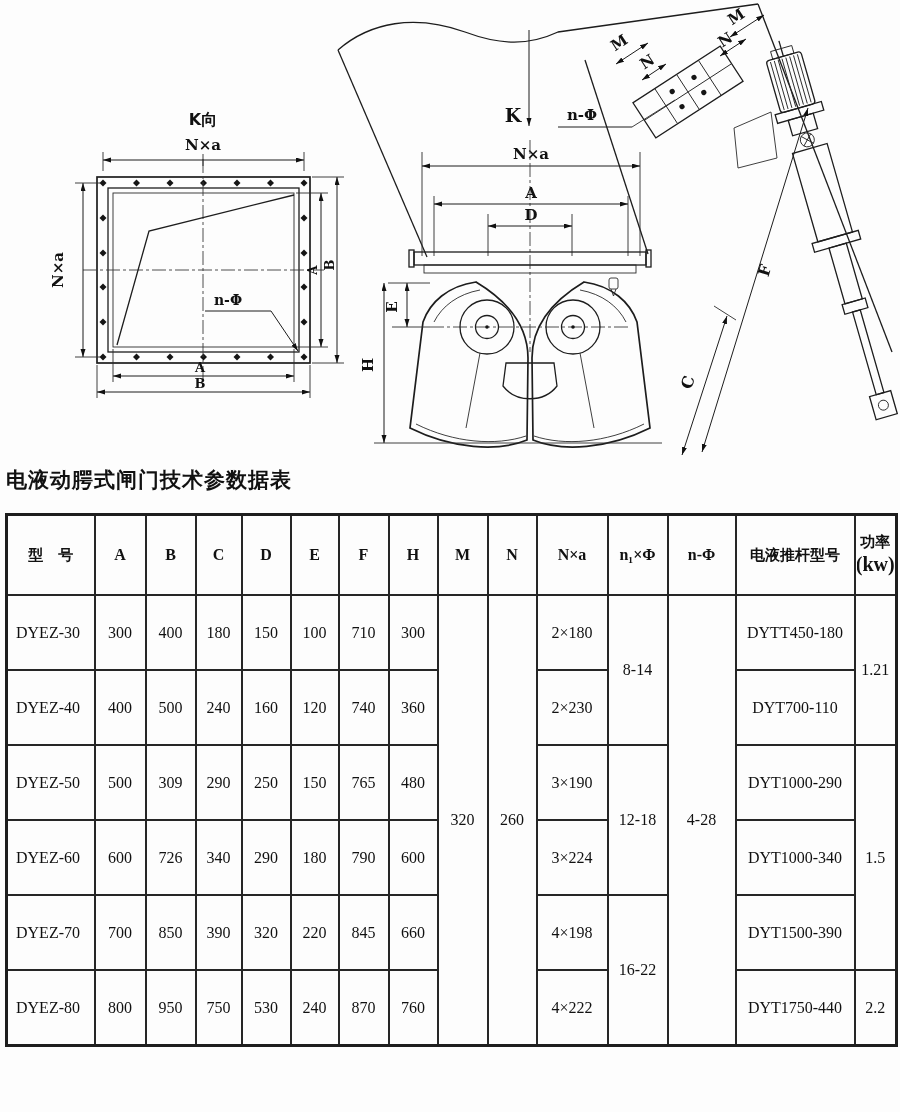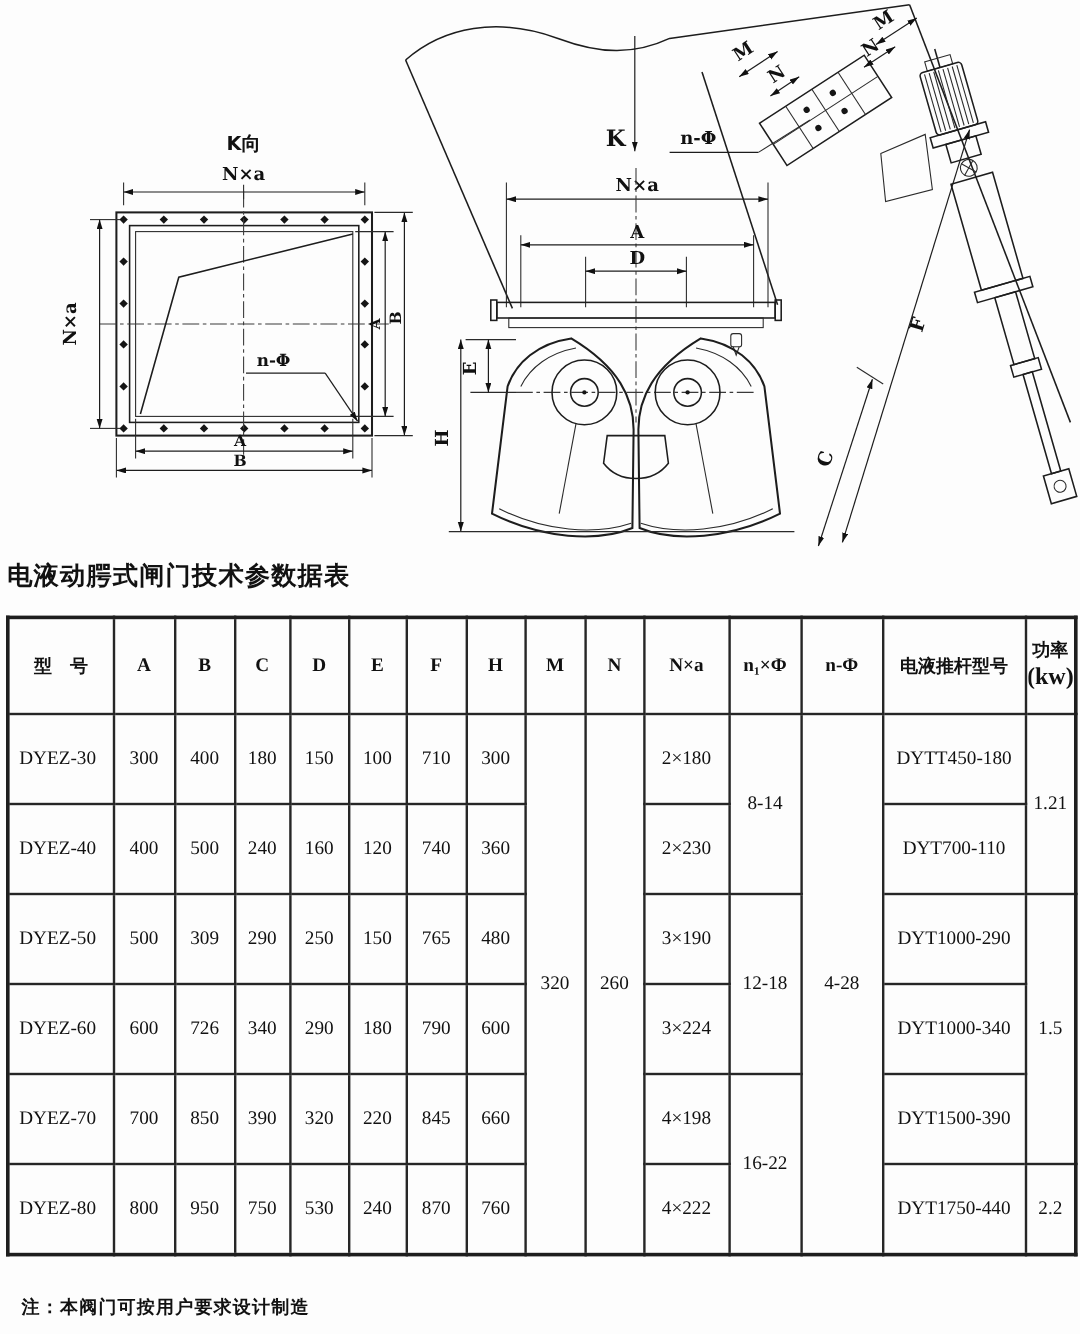--- a/index.html
+++ b/index.html
@@ -377,15 +377,14 @@
         <td>870</td>
         <td>760</td>
         <td>4×222</td>
         <td>DYT1750-440</td>
         <td>2.2</td>
       </tr>
     </tbody>
   </table>
   </div>
 
-  <div id="note">注：本阀门可按用户要求设计制造</div>
 
 </div>
 
 </body></html>

